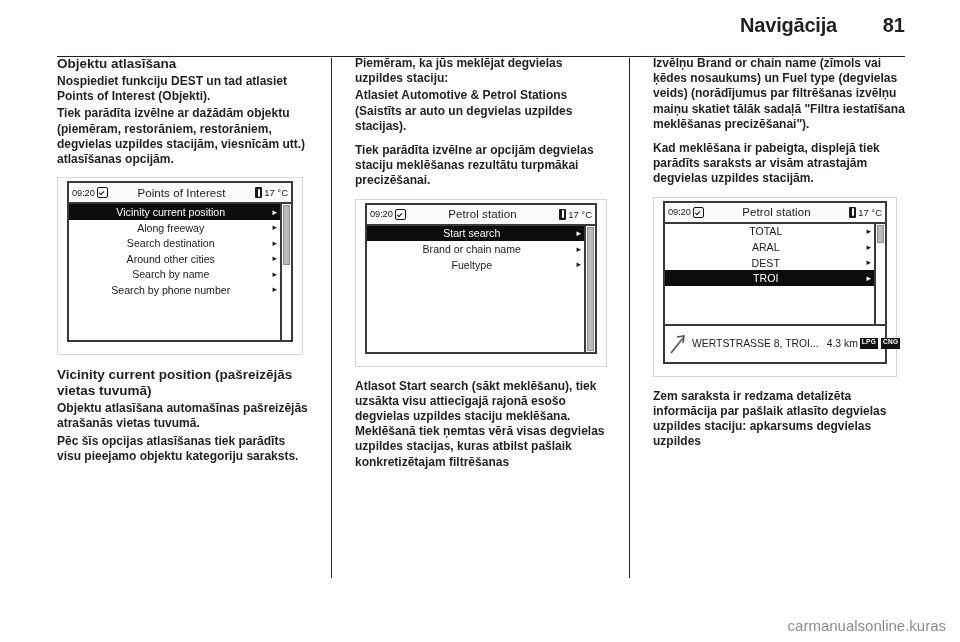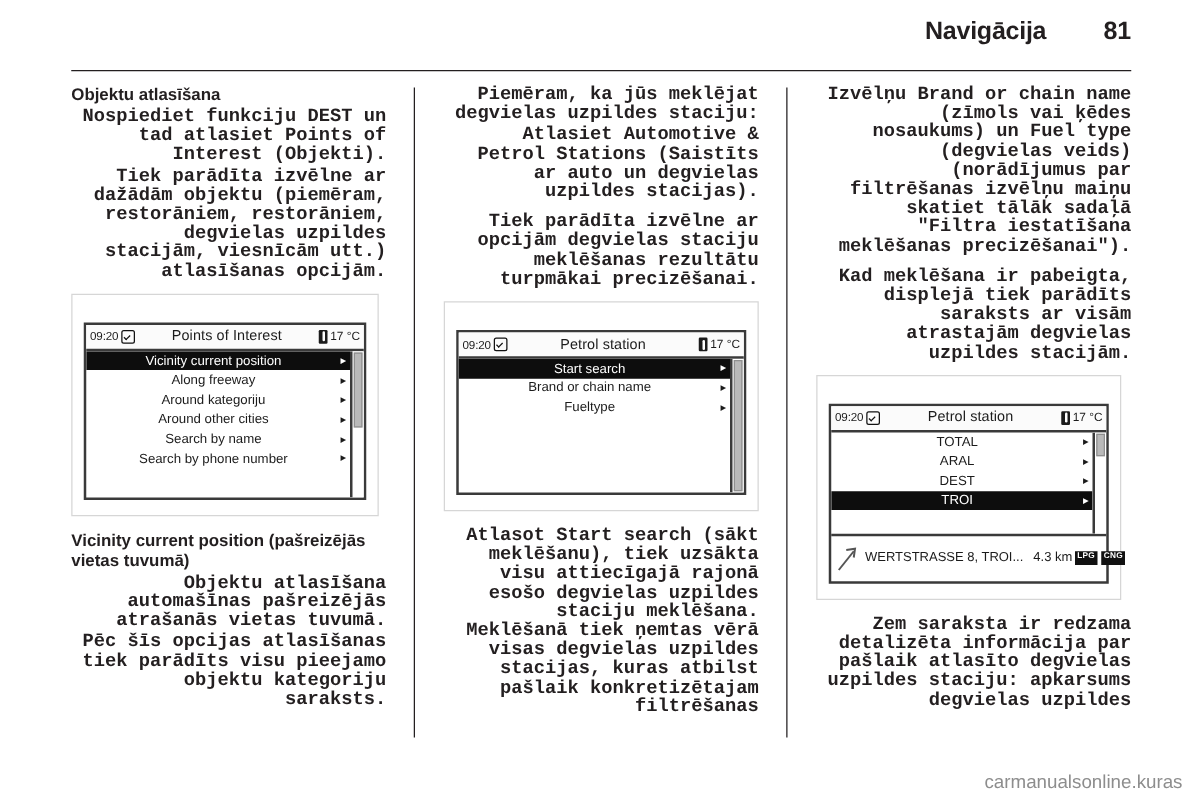--- a/index.html
+++ b/index.html
@@ -58,21 +58,21 @@
     top: 56px;
     width: 848px;
     height: 1px;
     background: #231f20;
   }
 
   
   .columns {
     position: absolute;
     left: 57px;
-    top: 68px;
+    top: 56px;
     width: 848px;
     height: 528px;
   }
   .col {
     position: absolute;
     top: 0;
     width: 252px;
     height: 528px;
   }
   .col-1 { left: 0px; }
@@ -93,38 +93,38 @@
   h2.sec-title {
     margin: 0 0 2px 0;
     font-family: "Liberation Sans", sans-serif;
     font-weight: bold;
     font-size: 13.5px;
     line-height: 16px;
     color: #231f20;
   }
   p.body {
     margin: 0 0 9px 0;
-    font-family: Liberation Mono, monospace;
-    font-size: 15px;
+    font-family: Liberation Sans, sans-serif;
+    font-size: 12px;
     line-height: 15.2px;
     color: #231f20;
-    text-align: right;
+    text-align: left;
   }
   p.body.bold {
     font-weight: bold;
   }
   p.body.tight {
     margin-bottom: 2px;
   }
 
   
   .shot {
     background: #ffffff;
     border: 1px solid #d6d6d6;
-    padding: 22px 9px 12px 9px;
+    padding: 3px 9px 12px 9px;
     margin: 10px 0 12px 0;
     box-sizing: border-box;
   }
   .shot-1 { width: 246px; height: 178px; }
   .shot-2 { width: 252px; height: 168px; }
   .shot-3 { width: 244px; height: 180px; }
 
   .screen {
     border: 2px solid #3a3a3a;
     background: #ffffff;
@@ -334,21 +334,21 @@
             <div class="screen-list">
               <div class="list-row selected">
                 <span class="label">Vicinity current position</span>
                 <span class="chev">▸</span>
               </div>
               <div class="list-row">
                 <span class="label">Along freeway</span>
                 <span class="chev">▸</span>
               </div>
               <div class="list-row">
-                <span class="label">Around kategoriju</span>
+                <span class="label">Search destination</span>
                 <span class="chev">▸</span>
               </div>
               <div class="list-row">
                 <span class="label">Around other cities</span>
                 <span class="chev">▸</span>
               </div>
               <div class="list-row">
                 <span class="label">Search by name</span>
                 <span class="chev">▸</span>
               </div>

